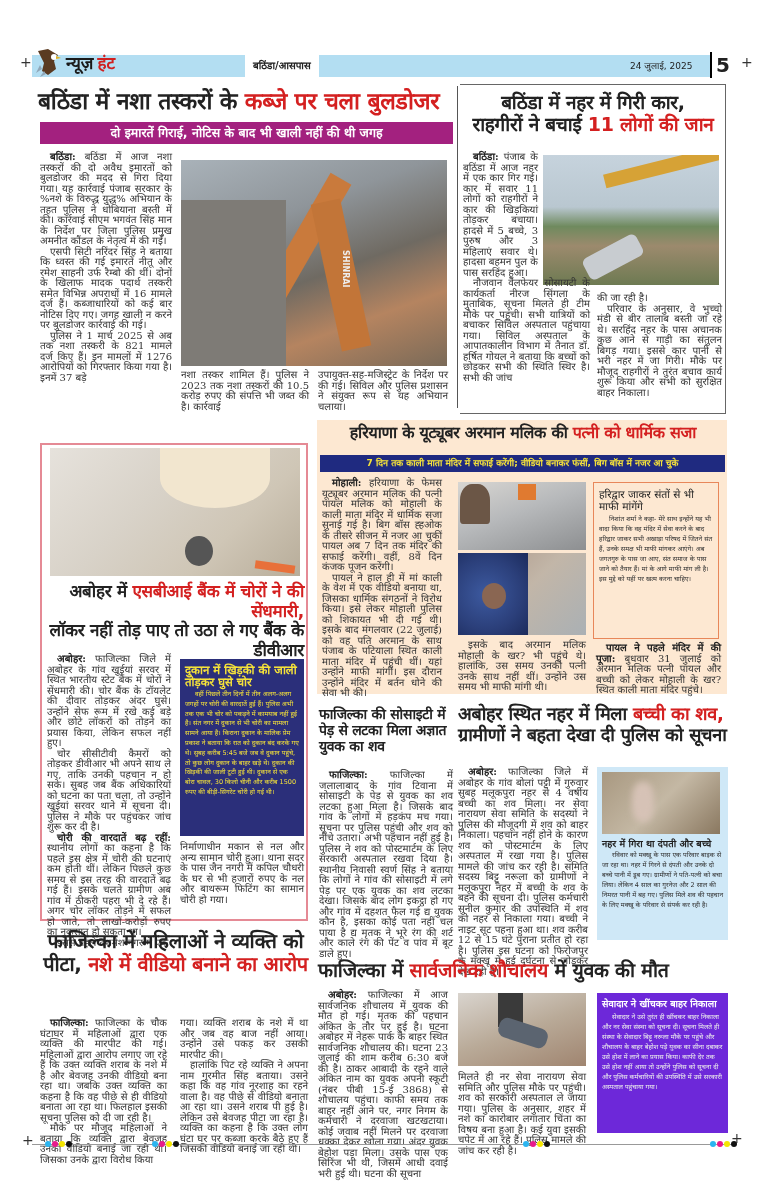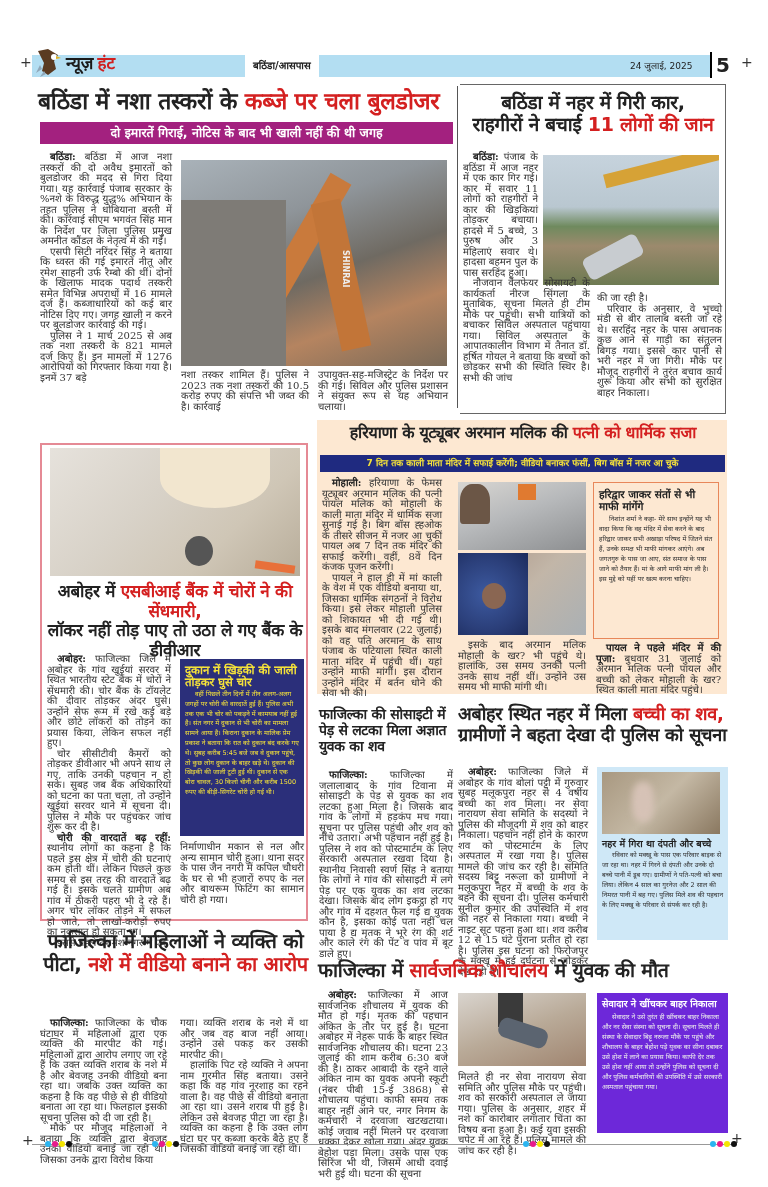--- a/index.html
+++ b/index.html
@@ -85,21 +85,21 @@
   <div>की जा रही है।</div>
   <p><span>परिवार के अनुसार, वे भुच्चो मंडी से बीर तालाब बस्ती जा रहे थे। सरहिंद नहर के पास अचानक कुछ आने से गाड़ी का संतुलन बिगड़ गया। इससे कार पानी से भरी नहर में जा गिरी। मौके पर मौजूद राहगीरों ने तुरंत बचाव कार्य शुरू किया और सभी को सुरक्षित बाहर निकाला।</span></p>
 </div>
 
 <div class="abs" style="left:40px;top:443px;width:268px;height:478px;border:2px solid #e58a95"></div>
 <div class="img" style="left:50px;top:448px;width:250px;height:128px;background:linear-gradient(135deg,#e6e2dc 0%,#d8d2c8 40%,#cfc6b6 70%,#b8ad9a 100%)">
   <div style="position:absolute;left:110px;top:0;width:110px;height:60px;background:#f2e6cf;border-radius:0 0 50% 50%"></div>
   <div style="position:absolute;left:135px;top:88px;width:28px;height:30px;background:#555;border-radius:50%"></div>
   <div style="position:absolute;left:205px;top:115px;width:40px;height:8px;background:#e8703a;transform:rotate(8deg)"></div>
 </div>
-<div class="abs hl" style="left:46px;top:582px;width:258px;font-size:17px;text-align:center">
+<div class="abs hl" style="left:46px;top:582px;width:258px;font-size:17px;text-align:right">
   <div><span>अबोहर में </span><span class="red">एसबीआई बैंक में चोरों ने की सेंधमारी,</span></div>
   <div>लॉकर नहीं तोड़ पाए तो उठा ले गए बैंक के डीवीआर</div>
 </div>
 <div class="abs body" style="left:47px;top:654px;width:124px">
   <p><b>अबोहर:</b> <span>फाजिल्का जिले में अबोहर के गांव खुईयां सरवर में स्थित भारतीय स्टेट बैंक में चोरों ने सेंधमारी की। चोर बैंक के टॉयलेट की दीवार तोड़कर अंदर घुसे। उन्होंने सेफ रूम में रखे कई बड़े और छोटे लॉकरों को तोड़ने का प्रयास किया, लेकिन सफल नहीं हुए।</span></p>
   <p><span>चोर सीसीटीवी कैमरों को तोड़कर डीवीआर भी अपने साथ ले गए, ताकि उनकी पहचान न हो सके। सुबह जब बैंक अधिकारियों को घटना का पता चला, तो उन्होंने खुईयां सरवर थाने में सूचना दी। पुलिस ने मौके पर पहुंचकर जांच शुरू कर दी है।</span></p>
   <p><b>चोरी की वारदातें बढ़ रहीं:</b> <span>स्थानीय लोगों का कहना है कि पहले इस क्षेत्र में चोरी की घटनाएं कम होती थीं। लेकिन पिछले कुछ समय से इस तरह की वारदातें बढ़ गई हैं। इसके चलते ग्रामीण अब गांव में ठीकरी पहरा भी दे रहे हैं। अगर चोर लॉकर तोड़ने में सफल हो जाते, तो लाखों-करोड़ों रुपए का नुकसान हो सकता था।</span></p>
   <p><span>इससे पहले दशमेश नगर में एक</span></p>
 </div>
 <div class="abs" style="left:180px;top:659px;width:124px;height:177px;background:#2b2f7a;padding:5px">
@@ -122,21 +122,21 @@
   <div style="position:absolute;left:60px;top:2px;width:18px;height:16px;background:#e07a30"></div>
 </div>
 <div class="img" style="left:458px;top:553px;width:128px;height:82px;background:linear-gradient(135deg,#a89080 0%,#c2b6a8 50%,#aab0b4 100%)">
   <div style="position:absolute;left:0;top:0;width:70px;height:82px;background:radial-gradient(circle at 40% 50%,#3d5aa0 0%,#2b3f7a 60%,#1c2b5c 100%)"></div>
   <div style="position:absolute;left:24px;top:30px;width:24px;height:26px;background:#8a6652;border-radius:50%"></div>
 </div>
 <div class="abs body" style="left:458px;top:640px;width:128px">
     <p><span>इसके बाद अरमान मलिक मोहाली के खर? भी पहुंचे थे। हालांकि, उस समय उनकी पत्नी उनके साथ नहीं थीं। उन्होंने उस समय भी माफी मांगी थी।</span></p>
   </div>
 <div class="abs" style="left:593px;top:482px;width:126px;height:157px;border:1.5px solid #e8875a;padding:5px">
-  <div style="font-weight:bold;font-size:10.5px;line-height:12px;color:#222">हरिद्वार जाकर संतों से भी माफी मांगेंगे</div>
+  <div style="font-weight:normal;font-size:10.5px;line-height:12px;color:#222">हरिद्वार जाकर संतों से भी माफी मांगेंगे</div>
   <div style="font-size:6.5px;line-height:10px;color:#333;text-indent:10px;margin-top:2px">निशांत शर्मा ने कहा- मेरे साथ इन्होंने यह भी वादा किया कि वह मंदिर में सेवा करने के बाद हरिद्वार जाकर सभी अखाड़ा परिषद में जितने संत हैं, उनके समक्ष भी माफी मांगकर आएंगे। अब जगतगुरु के पास जा आए, संत समाज के पास जाने को तैयार हैं। मां के आगे माफी मांग ली है। इस मुद्दे को यहीं पर खत्म करना चाहिए।</div>
 </div>
 <div class="abs body" style="left:596px;top:643px;width:125px">
   <p><b>पायल ने पहले मंदिर में की पूजा:</b> <span>बुधवार 31 जुलाई को अरमान मलिक पत्नी पायल और बच्ची को लेकर मोहाली के खर? स्थित काली माता मंदिर पहुंचे।</span></p>
 </div>
 
 <div class="abs hl" style="left:319px;top:706px;width:135px;font-size:14px">फाजिल्का की सोसाइटी में पेड़ से लटका मिला अज्ञात युवक का शव</div>
 <div class="abs body" style="left:319px;top:770px;width:134px">
   <p><b>फाजिल्का:</b> <span>फाजिल्का में जलालाबाद के गांव टिवाना में सोसाइटी के पेड़ से युवक का शव लटका हुआ मिला है। जिसके बाद गांव के लोगों में हड़कंप मच गया। सूचना पर पुलिस पहुंची और शव को नीचे उतारा। अभी पहचान नहीं हुई है। पुलिस ने शव को पोस्टमार्टम के लिए सरकारी अस्पताल रखवा दिया है। स्थानीय निवासी स्वर्ण सिंह ने बताया कि लोगों ने गांव की सोसाइटी में लगे पेड़ पर एक युवक का शव लटका देखा। जिसके बाद लोग इकट्ठा हो गए और गांव में दहशत फैल गई द्य युवक कौन है, इसका कोई पता नहीं चल पाया है द्य मृतक ने भूरे रंग की शर्ट और काले रंग की पेंट व पांव में बूट डाले हुए।</span></p>
 </div>

